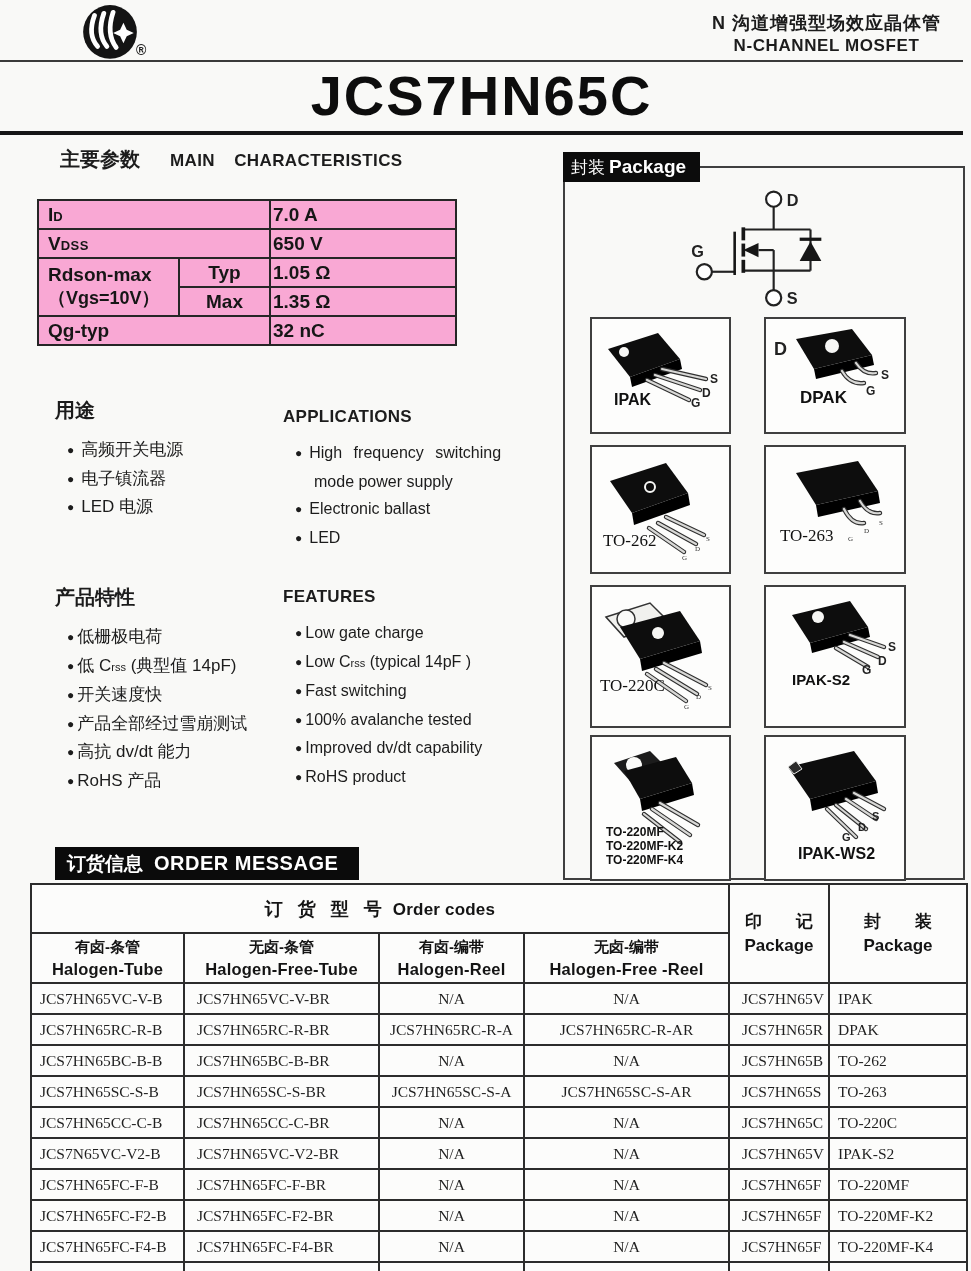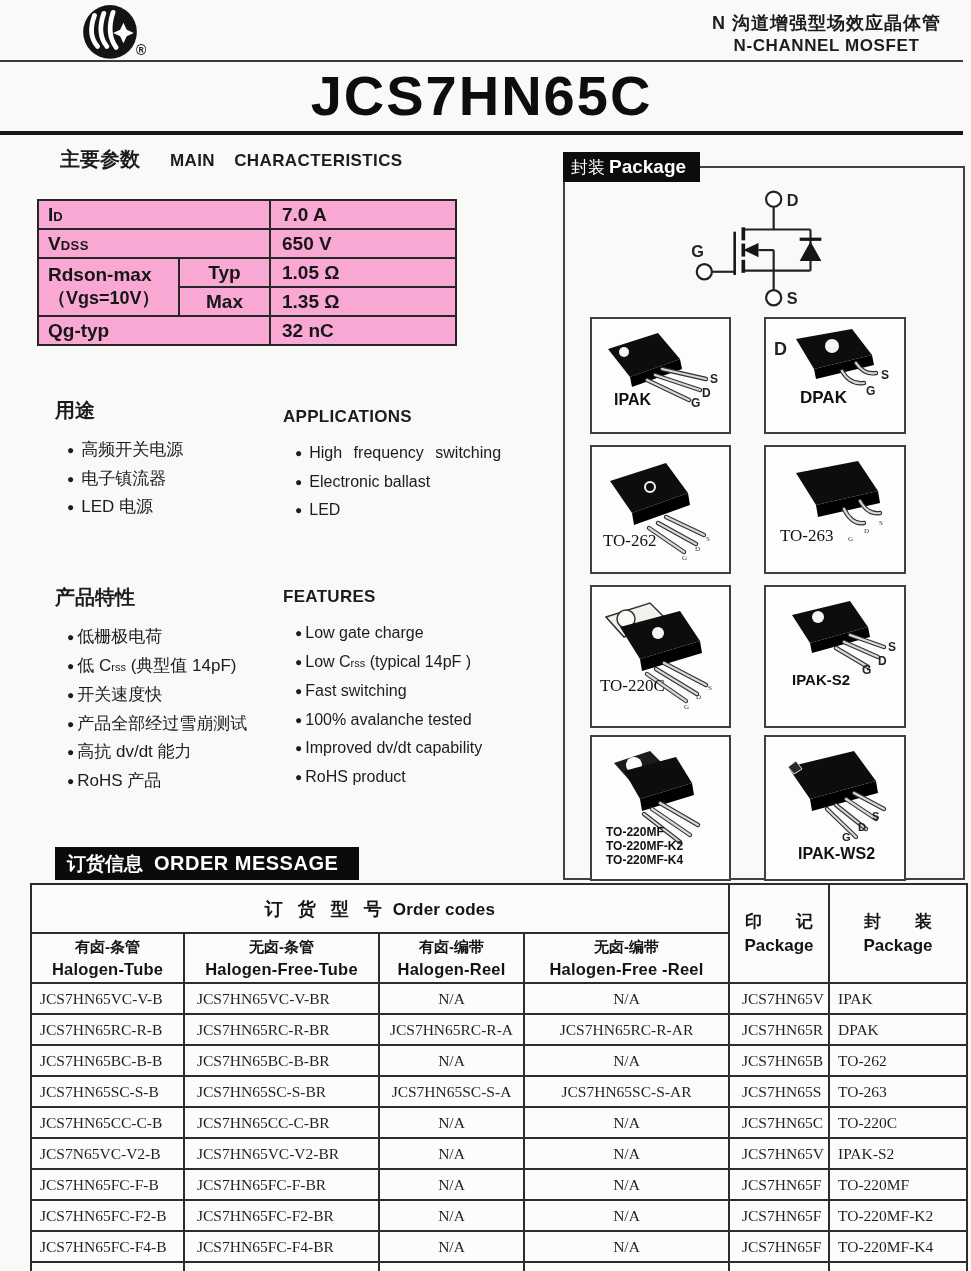--- a/index.html
+++ b/index.html
@@ -17,21 +17,21 @@
   .part-title{left:0;top:63px;width:963px;text-align:center;font-size:56px;font-weight:bold;letter-spacing:2px;color:#0d0d0d;}
   .rule2{left:0;top:131px;width:963px;height:4px;background:#161616;}
 
   
   .mc-head{left:60px;top:146px;white-space:nowrap;}
   .mc-cn{font-size:20px;font-weight:bold;}
   .mc-en{font-size:17px;font-weight:bold;margin-left:30px;word-spacing:14px;letter-spacing:.4px;}
   table.char{left:37px;top:199px;width:418px;border-collapse:collapse;table-layout:fixed;
              font-size:19px;font-weight:bold;color:#161616;position:absolute;}
   table.char td{border:2px solid #262626;height:27px;padding:0 0 0 9px;background:#f9a8d4;}
-  table.char td.val{padding-left:11px;}
+  table.char td.val{padding-left:2px;}
   table.char td.ctr{text-align:center;padding:0;}
   .sub{font-size:13px;letter-spacing:.5px;}
   .rdson2{font-size:18px;}
 
   
   .sec-h-cn{font-size:20px;font-weight:bold;margin:0 0 8px 0;}
   .sec-h-en{font-size:17px;font-weight:bold;margin:0 0 9px 0;letter-spacing:.3px;}
   ul.blist{list-style:none;margin:12px;padding:0;}
   ul.blist li{position:relative;}
   .cnli{font-size:17px;line-height:28.5px;}
@@ -158,20 +158,21 @@
     <ul class="blist">
       <li class="cnli"><span class="dot">●</span><span>高频开关电源</span></li>
       <li class="cnli"><span class="dot">●</span><span>电子镇流器</span></li>
       <li class="cnli"><span class="dot">●</span><span>LED 电源</span></li>
     </ul>
   </div>
   <div class="abs apps-en">
     <h3 class="sec-h-en">APPLICATIONS</h3>
     <ul class="blist">
       <li class="enli"><span class="dot">●</span><span class="wspace">High frequency switching</span></li>
+      <li class="enli wrapline"><span>mode power supply</span></li>
       <li class="enli"><span class="dot">●</span><span>Electronic ballast</span></li>
       <li class="enli"><span class="dot">●</span><span>LED</span></li>
     </ul>
   </div>
 
   <div class="abs feat-cn">
     <h3 class="sec-h-cn">产品特性</h3>
     <ul class="blist">
       <li class="cnli"><span class="dot2">●</span><span>低栅极电荷</span></li>
       <li class="cnli"><span class="dot2">●</span><span>低 C</span><span class="rss">rss</span><span> (典型值 14pF)</span></li>

